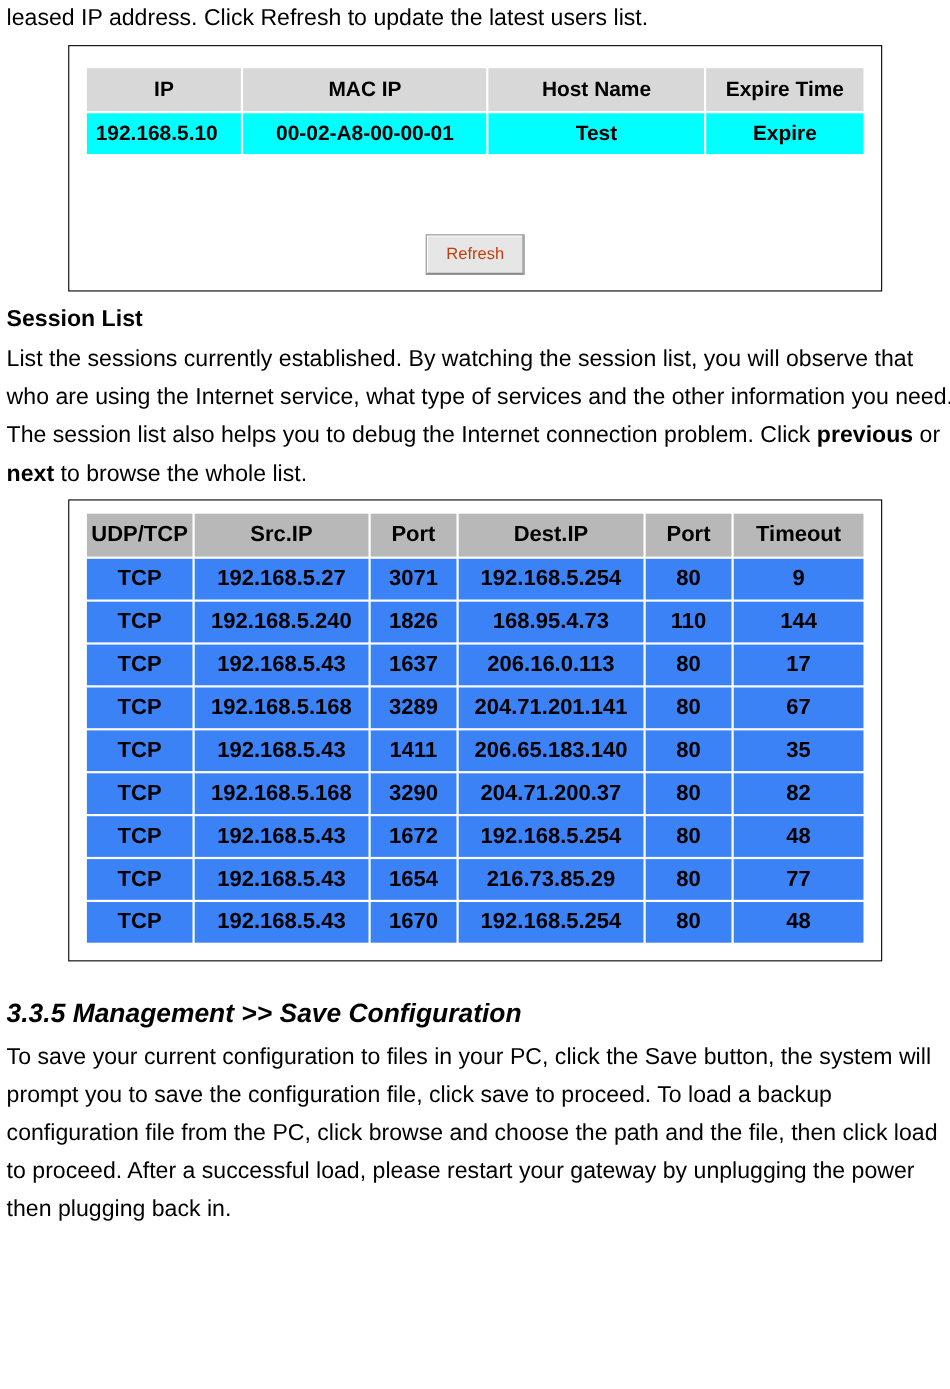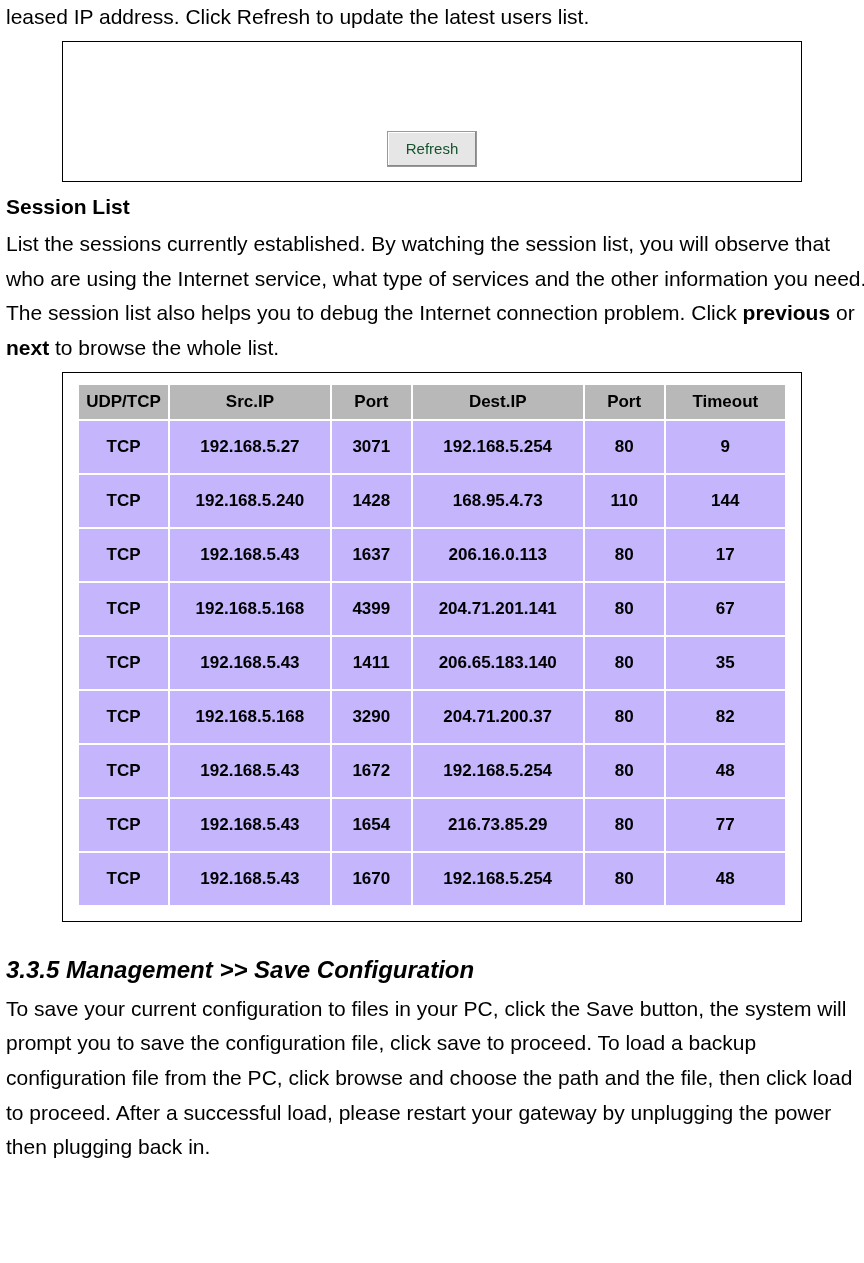--- a/index.html
+++ b/index.html
@@ -64,55 +64,73 @@
   }
   .ui-btn {
     display: inline-block;
     background: #e6e6e6;
     border: 1px solid #999;
     box-shadow: inset -1px -1px 0 #888, inset 1px 1px 0 #fff;
     font-family: Verdana, Arial, sans-serif;
     font-size: 15px;
     padding: 5px 18px;
     margin: 0 4px;
-    color: #14532d;
+    color: #c2410c;
   }
   table.session-table {
     border-collapse: collapse;
     width: 100%;
-    font-size: 17px;
+    font-size: 20px;
   }
   table.session-table th {
     background: #b8b8b8;
     border: 2px solid #fff;
     padding: 3px 4px;
     font-weight: bold;
     text-align: center;
   }
   table.session-table td {
-    background: #c4b5fd;
-    border: 2px solid #fff;
-    padding: 12px 4px;
+    background: #3b82f6;
+    border: 2px solid #fff;
+    padding: 2px 4px;
     font-weight: bold;
     text-align: center;
   }
   .col-proto { width: 80px; }
   .col-srcip { width: 150px; }
   .col-sport { width: 70px; }
   .col-destip { width: 160px; }
   .col-dport { width: 70px; }
   .col-timeout { width: 110px; }
   .bold { font-weight: bold; }
 </style>
 </head>
 <body>
 
 <p class="body-text">leased IP address. Click Refresh to update the latest users list.</p>
 
 <div class="figure-box">
+  <table class="dhcp-table">
+    <thead>
+      <tr>
+        <th style="width:130px">IP</th>
+        <th style="width:230px">MAC IP</th>
+        <th style="width:200px">Host Name</th>
+        <th style="width:140px">Expire Time</th>
+      </tr>
+    </thead>
+    <tbody id="dhcp-body">
+        <tr>
+          <td class="left">192.168.5.10</td>
+          <td>00-02-A8-00-00-01</td>
+          <td>Test</td>
+          <td>Expire</td>
+        </tr>
+      </tbody>
+  </table>
   <div class="btn-row">
     <span class="ui-btn">Refresh</span>
   </div>
 </div>
 
 <p class="section-heading">Session List</p>
 <p class="body-text">
   <span>List the sessions currently established. By watching the session list, you will observe that who are using the Internet service, what type of services and the other information you need. The session list also helps you to debug the Internet connection problem. Click </span><span class="bold">previous</span><span> or </span><span class="bold">next</span><span> to browse the whole list.</span>
 </p>
 
@@ -133,37 +151,37 @@
           <td>TCP</td>
           <td>192.168.5.27</td>
           <td>3071</td>
           <td>192.168.5.254</td>
           <td>80</td>
           <td>9</td>
         </tr>
         <tr>
           <td>TCP</td>
           <td>192.168.5.240</td>
-          <td>1428</td>
+          <td>1826</td>
           <td>168.95.4.73</td>
           <td>110</td>
           <td>144</td>
         </tr>
         <tr>
           <td>TCP</td>
           <td>192.168.5.43</td>
           <td>1637</td>
           <td>206.16.0.113</td>
           <td>80</td>
           <td>17</td>
         </tr>
         <tr>
           <td>TCP</td>
           <td>192.168.5.168</td>
-          <td>4399</td>
+          <td>3289</td>
           <td>204.71.201.141</td>
           <td>80</td>
           <td>67</td>
         </tr>
         <tr>
           <td>TCP</td>
           <td>192.168.5.43</td>
           <td>1411</td>
           <td>206.65.183.140</td>
           <td>80</td>

